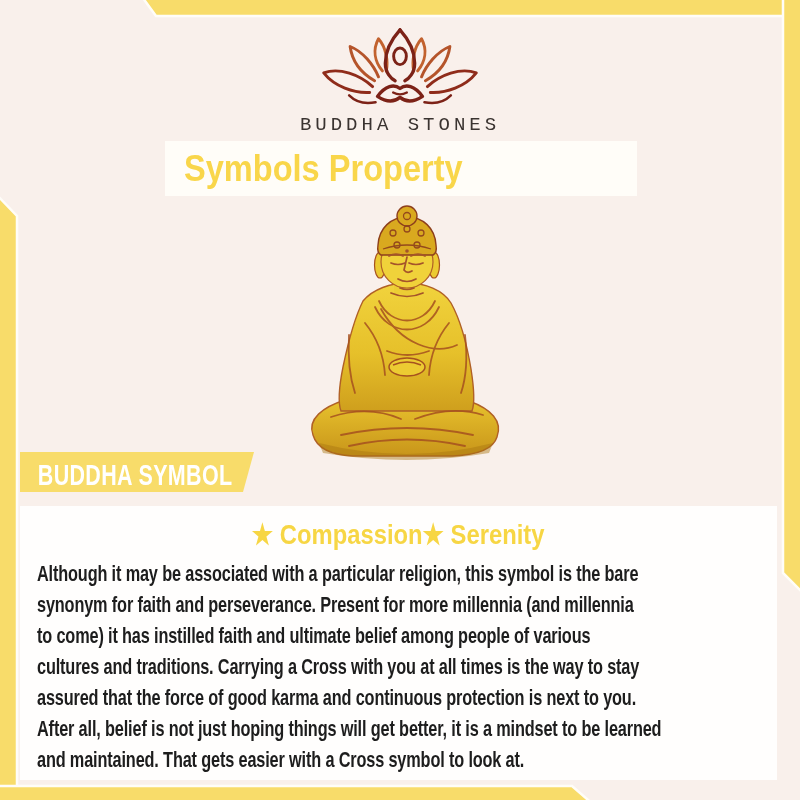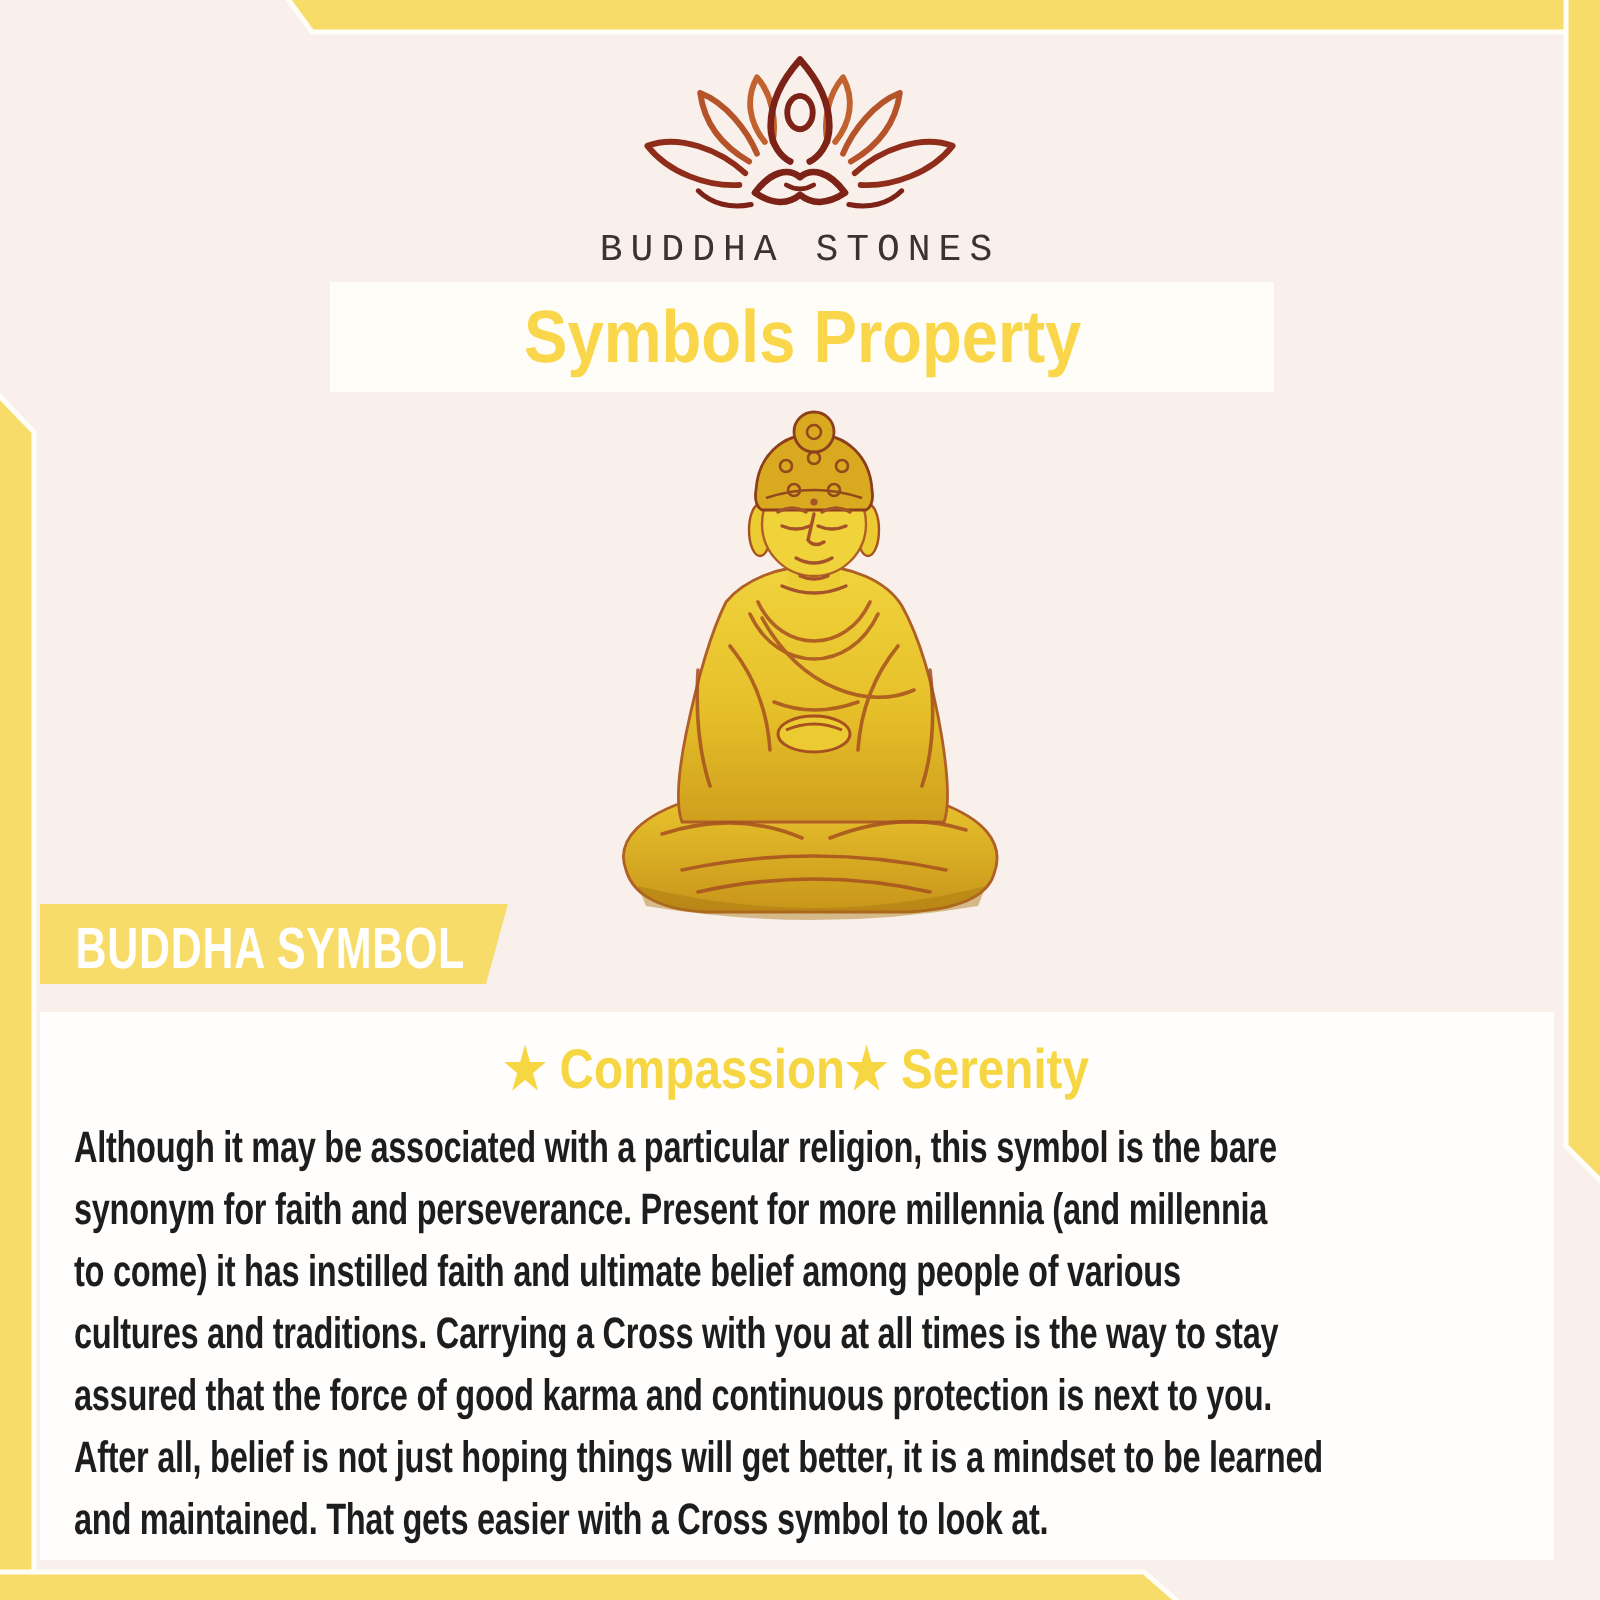--- a/index.html
+++ b/index.html
@@ -11,21 +11,21 @@
   
   .logo{position:absolute;left:312px;top:24px;width:176px;height:90px;}
   .brand-name{
     position:absolute;left:0;top:114px;width:800px;text-align:center;
     font-family:Liberation Mono, monospace;font-size:19px;letter-spacing:4px;
     color:#3a3330;font-weight:500;
   }
   
   .title-band{
     position:absolute;left:165px;top:141px;width:472px;height:55px;
-    background:#fffdf8;display:flex;align-items:center;justify-content:center;
+    background:#fffdf8;display:flex;align-items:center;justify-content:flex-start;
   }
   .title-band .title-text{
     font-size:37px;font-weight:bold;color:#f9d64a;letter-spacing:0px;
     transform:scaleX(.88);transform-origin:center;white-space:nowrap;
   }
   
   .statue{position:absolute;left:293px;top:203px;width:224px;height:258px;}
   
   .ribbon{
     position:absolute;left:20px;top:452px;width:234px;height:40px;

